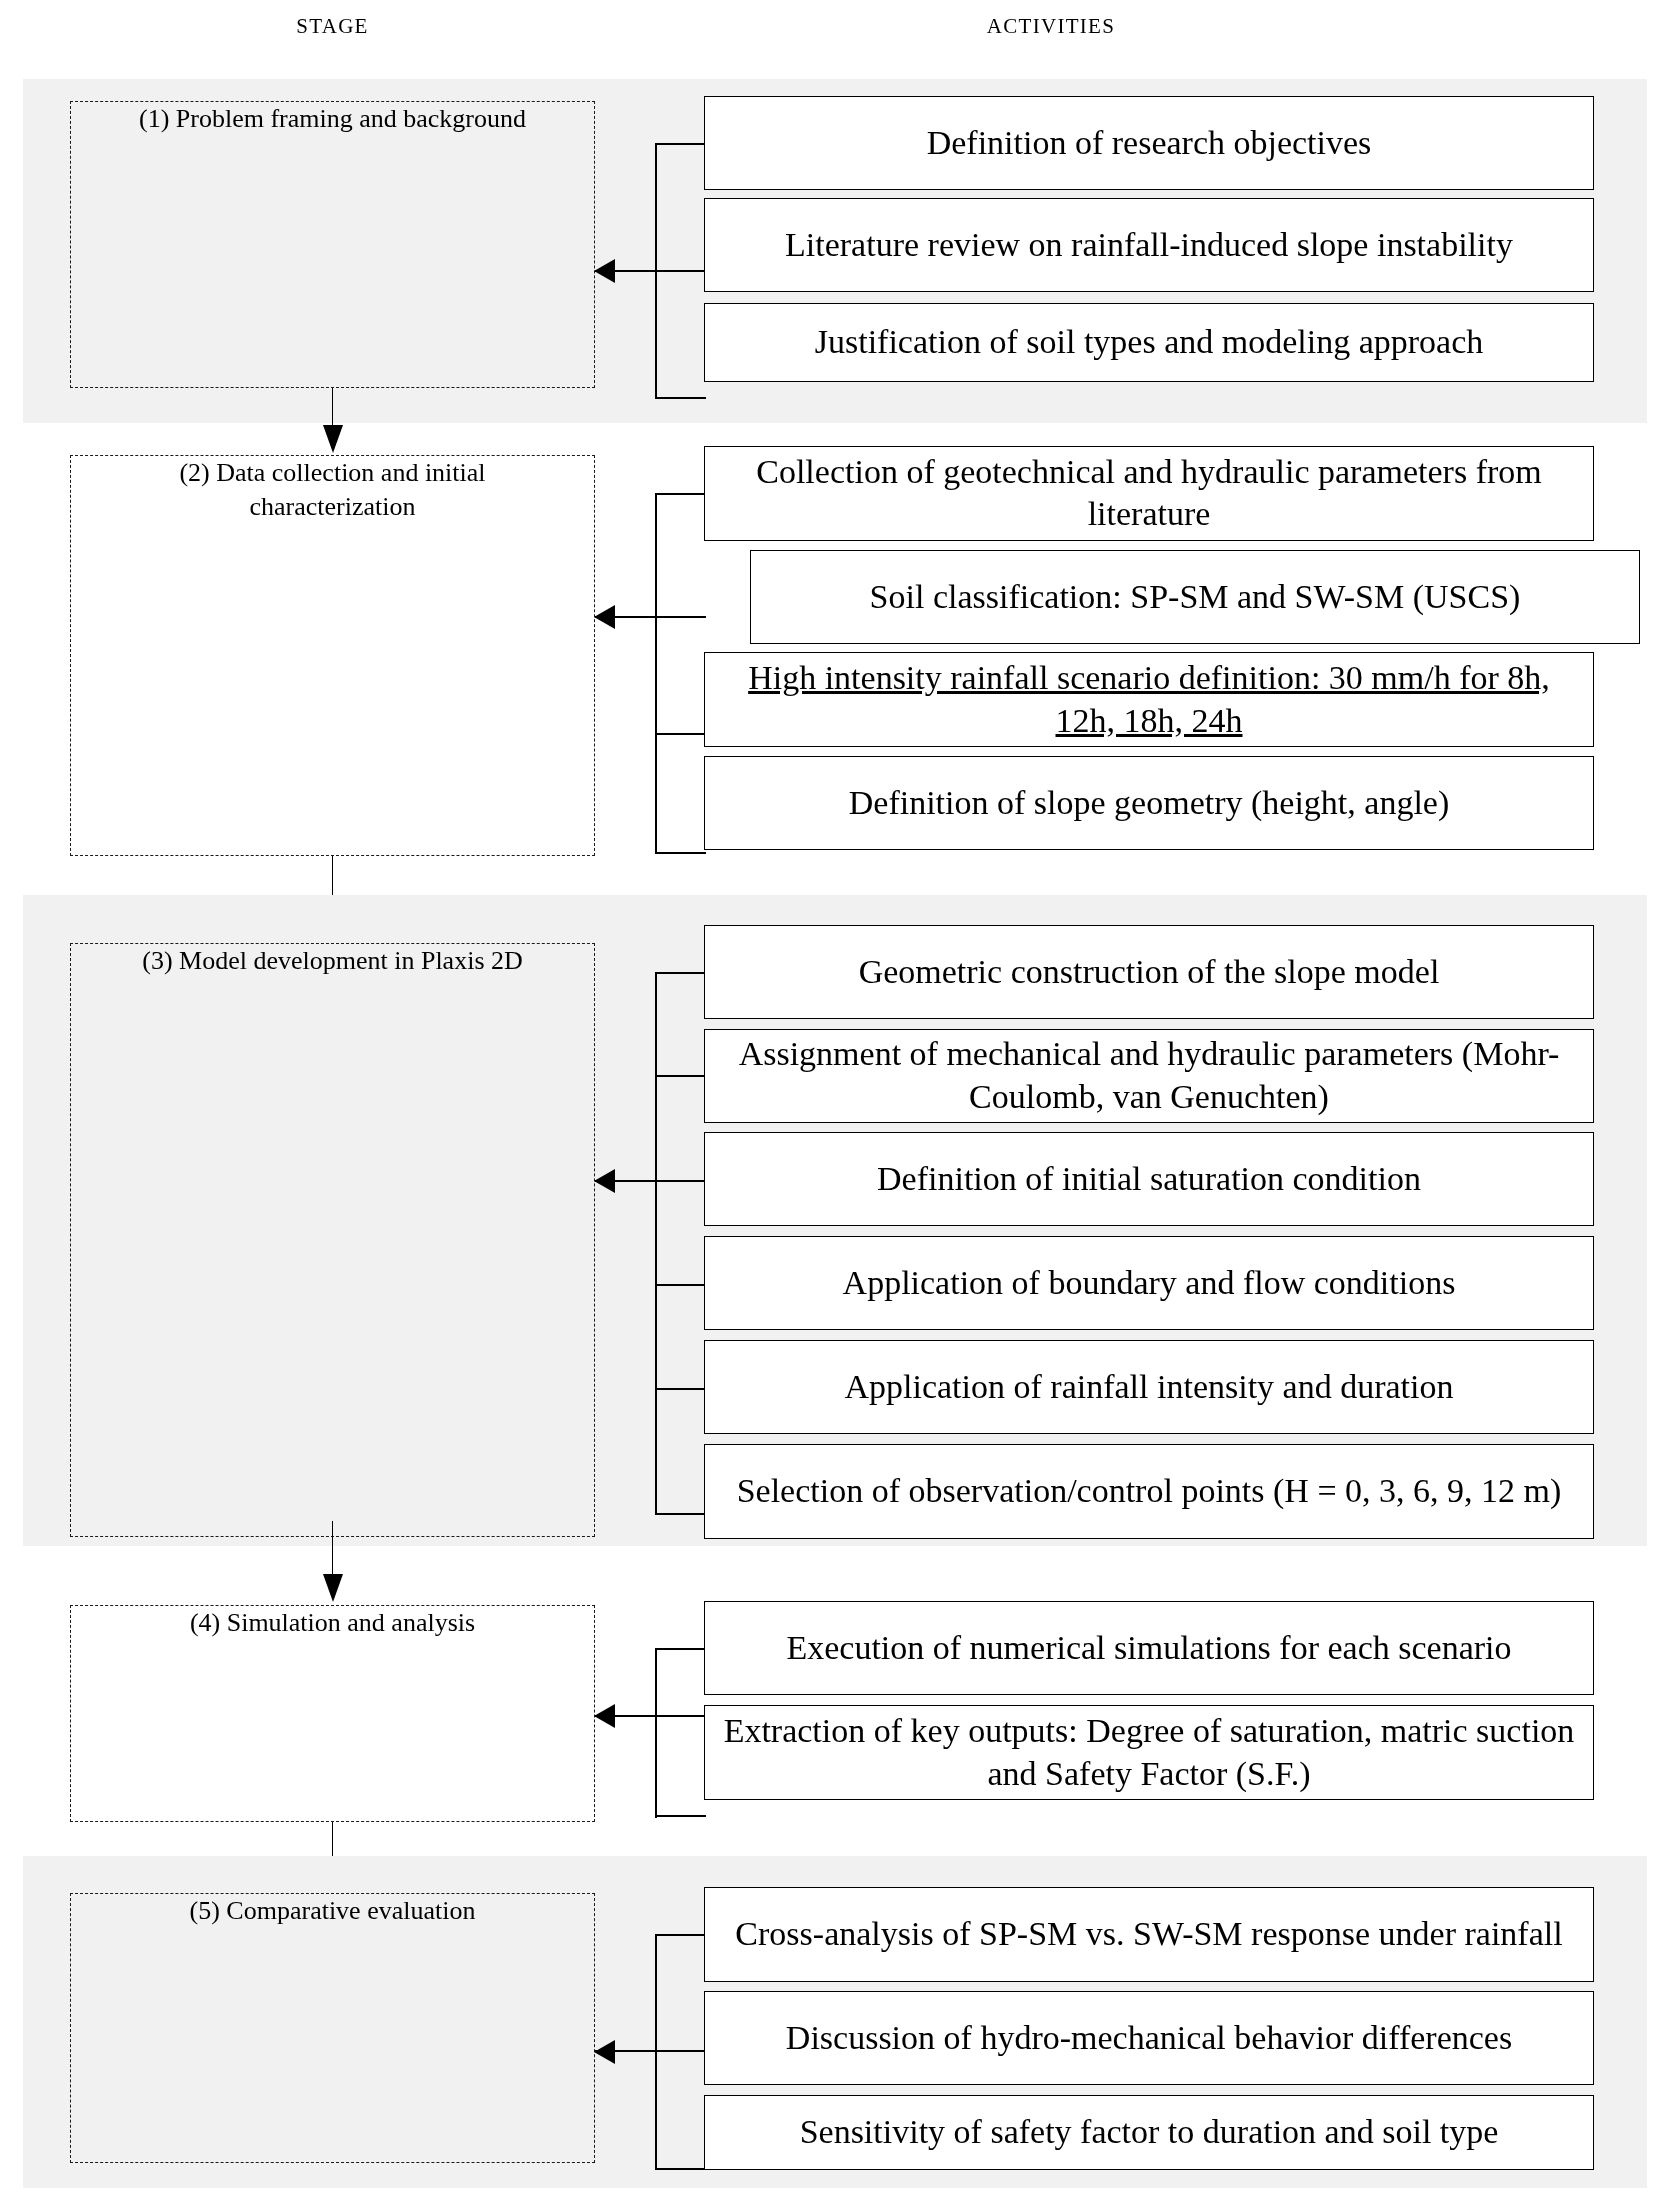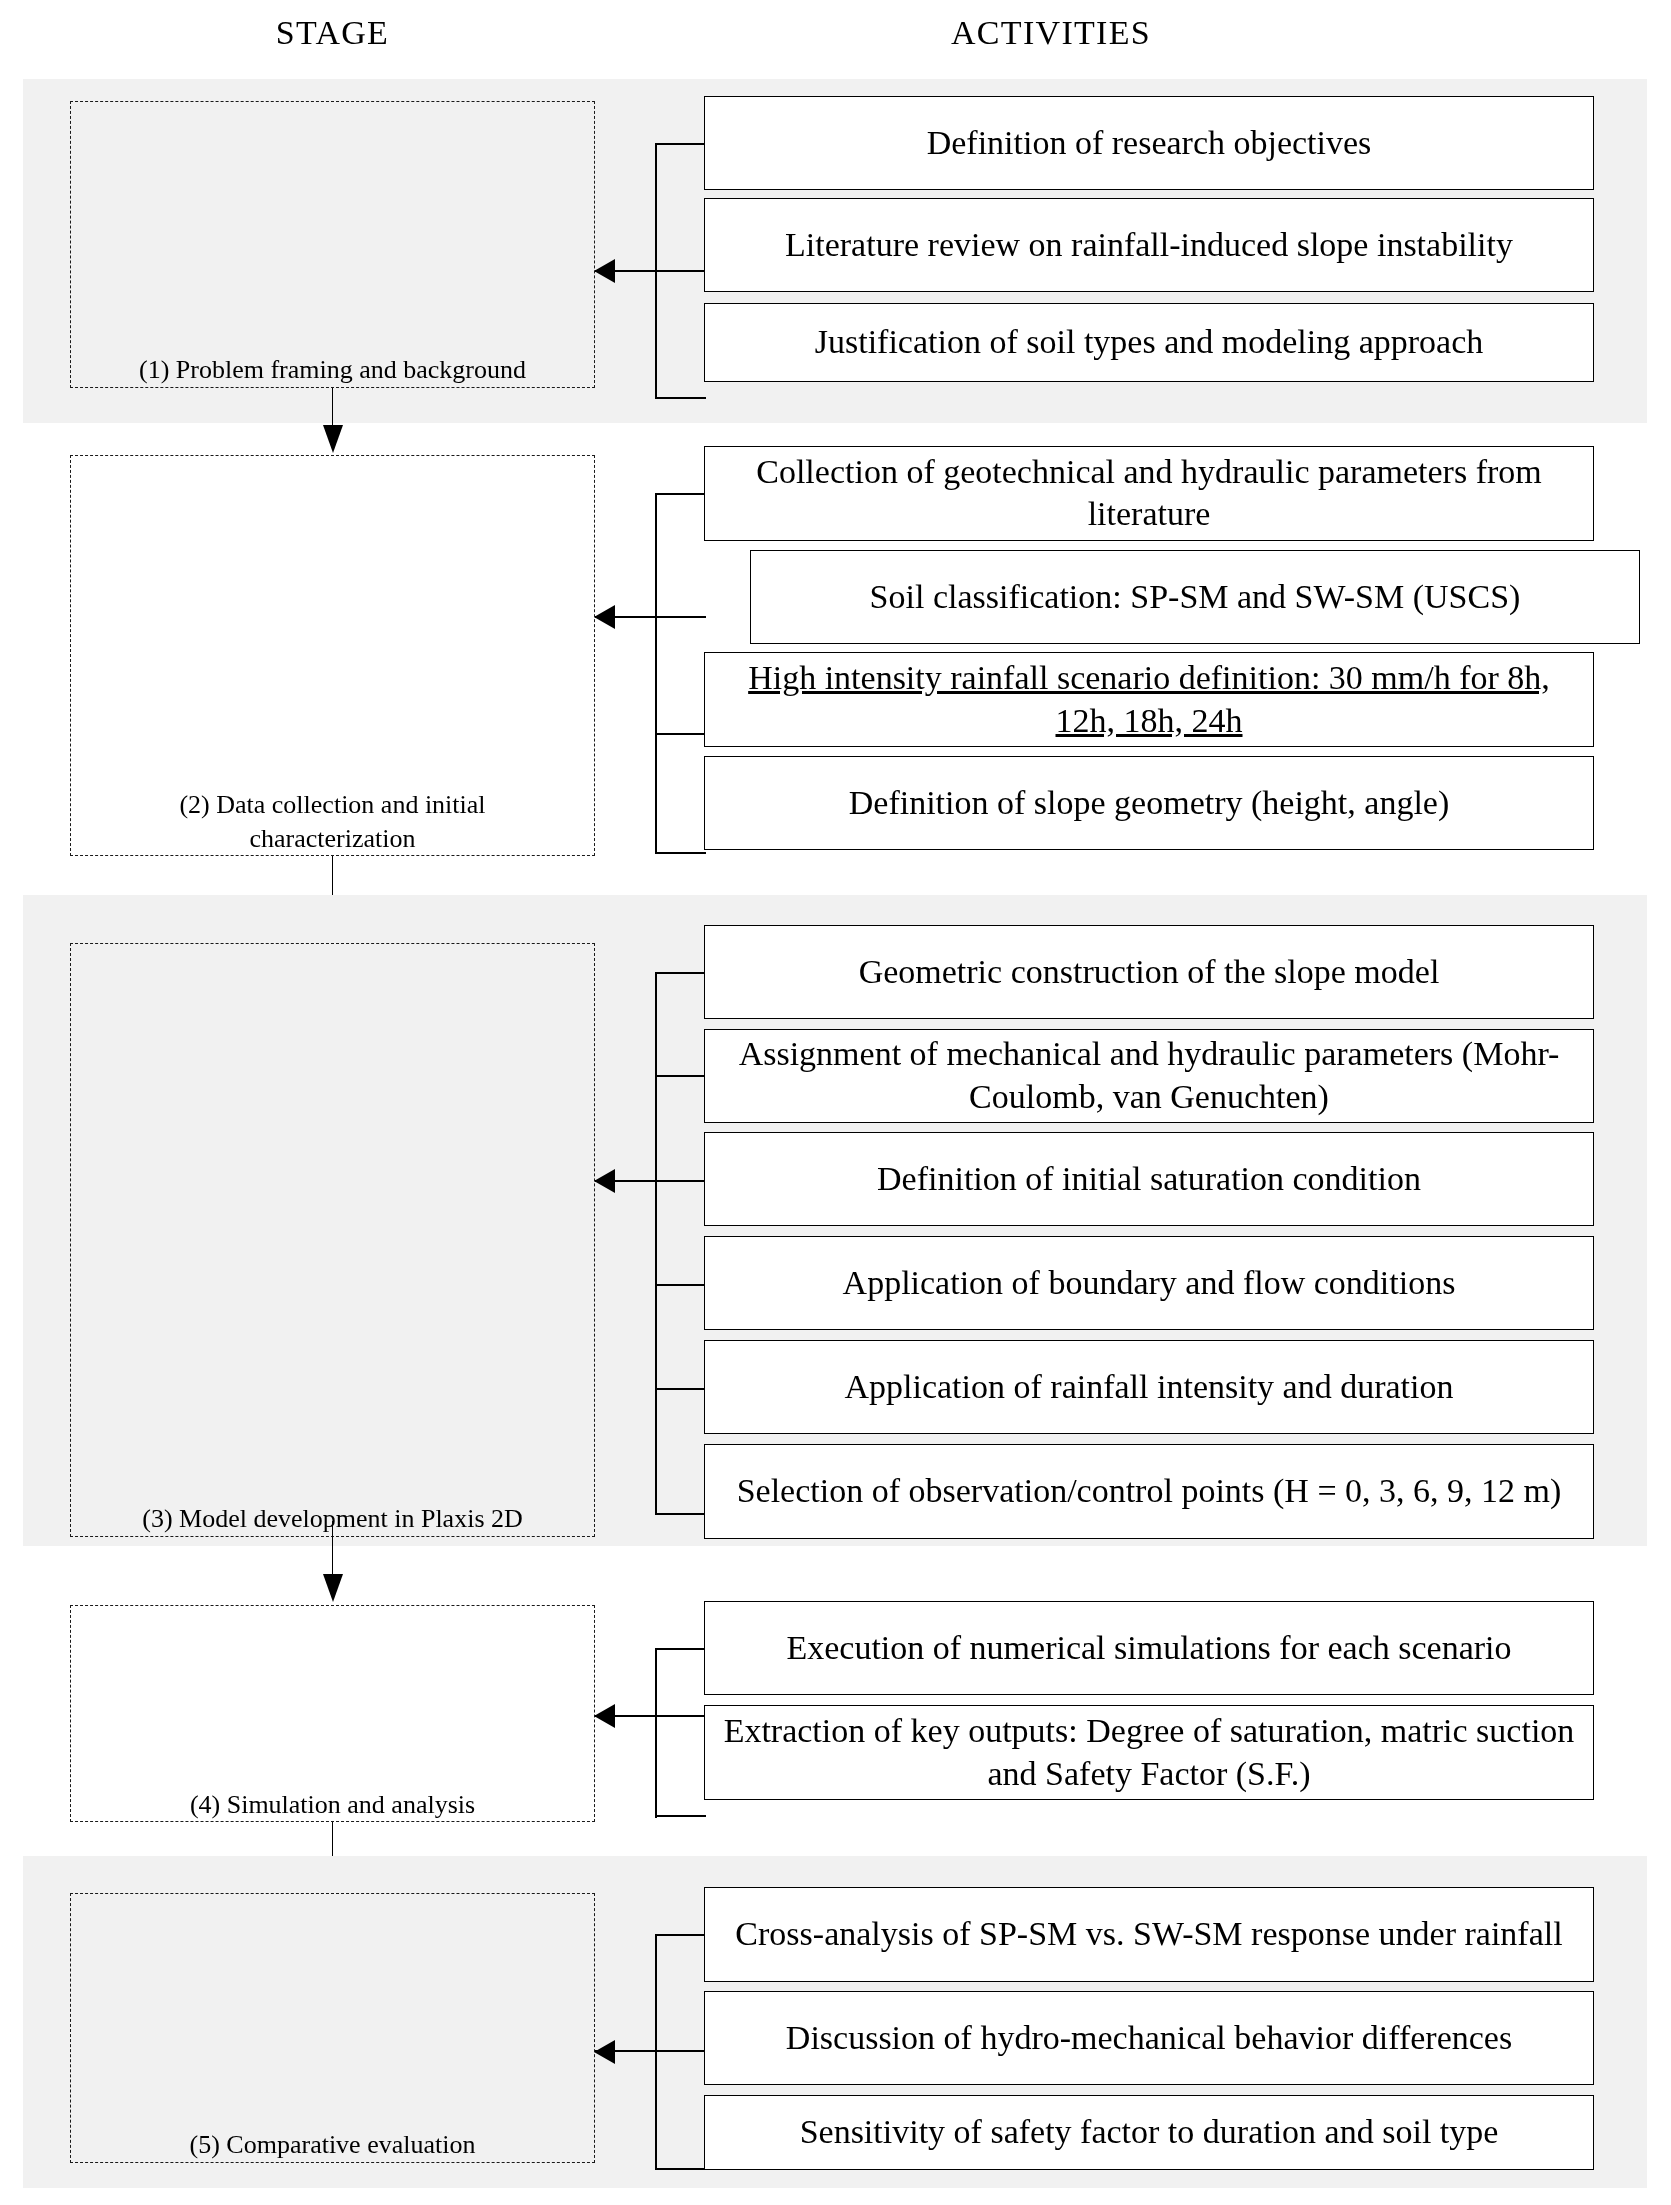--- a/index.html
+++ b/index.html
@@ -19,21 +19,21 @@
   
   #headers {
     position: absolute;
     left: 0; top: 0;
     width: 1672px;
     height: 79px;
   }
   .col-header {
     position: absolute;
     top: 14px;
-    font-size: 34px;
+    font-size: 21px;
     letter-spacing: 1.3px;
     white-space: nowrap;
     text-align: center;
   }
   #header-stage  { left: 187px; width: 291px; }
   #header-acts   { left: 842px; width: 418px; }
 
   
   .section {
     position: absolute;
@@ -52,21 +52,21 @@
 
   
   .stage-box {
     position: absolute;
     left: 70px;
     width: 525px;
     border: 1.9px dashed #1a1a1a;
     box-sizing: border-box;
     background: transparent;
     display: flex;
-    align-items: flex-end;
+    align-items: flex-start;
     justify-content: center;
     text-align: center;
   }
   .stage-label {
     font-size: 26px;
     line-height: 1.30;
     padding: 0 26.6px;
   }
 
   

